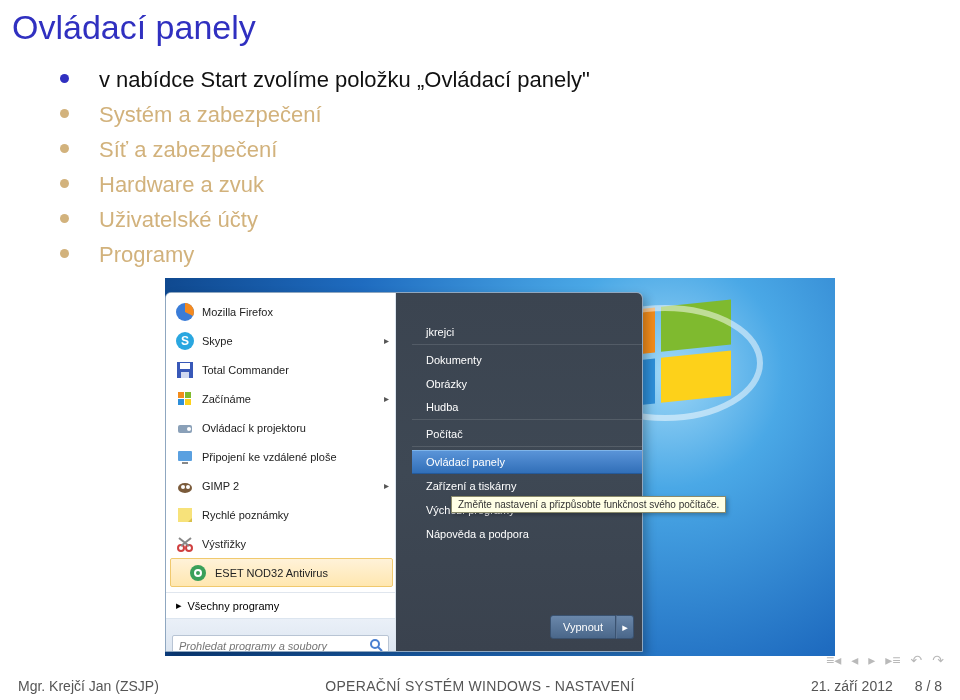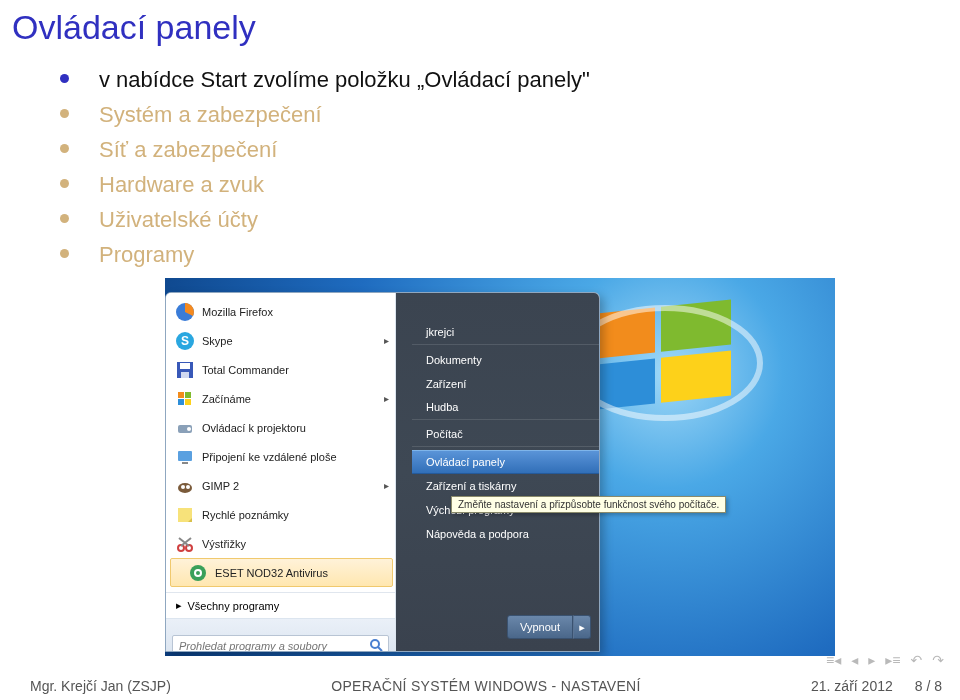--- a/index.html
+++ b/index.html
@@ -59,21 +59,21 @@
     right: 60px;
     top: 10px;
     width: 220px;
     height: 140px;
   }
   .win-logo svg { width: 100%; height: 100%; }
   .start-panel {
     position: absolute;
     left: 0;
     top: 14px;
-    width: 435px;
+    width: 478px;
     height: 360px;
     background: linear-gradient(#f6f9fd, #e6eef8);
     border: 1px solid #8fa7c0;
     border-radius: 6px 6px 0 0;
     box-shadow: 4px 4px 10px rgba(0,0,0,.25);
     display: flex;
     overflow: hidden;
   }
   .left-pane {
     width: 230px;
@@ -215,21 +215,20 @@
     position: absolute;
     left: 0;
     right: 0;
     bottom: 0;
     height: 28px;
     display: flex;
     align-items: center;
     font-size: 14px;
     color: #555;
     padding: 0 18px;
-    margin-left: 12px;
   }
   .footer-bar .left { }
   .footer-bar .center {
     position: absolute;
     left: 50%;
     transform: translateX(-50%);
     font-variant: small-caps;
     letter-spacing: .3px;
   }
   .footer-bar .right {
@@ -416,21 +415,21 @@
     </div>
 
     <div class="right-pane">
       <div class="right-item sep">
           <span>jkrejci</span>
         </div>
       <div class="right-item">
           <span>Dokumenty</span>
         </div>
       <div class="right-item">
-          <span>Zařízení</span>
+          <span>Obrázky</span>
         </div>
       <div class="right-item sep">
           <span>Hudba</span>
         </div>
       <div class="right-item sep">
           <span>Počítač</span>
         </div>
       <div class="right-item highlight">
           <span>Ovládací panely</span>
         </div>

